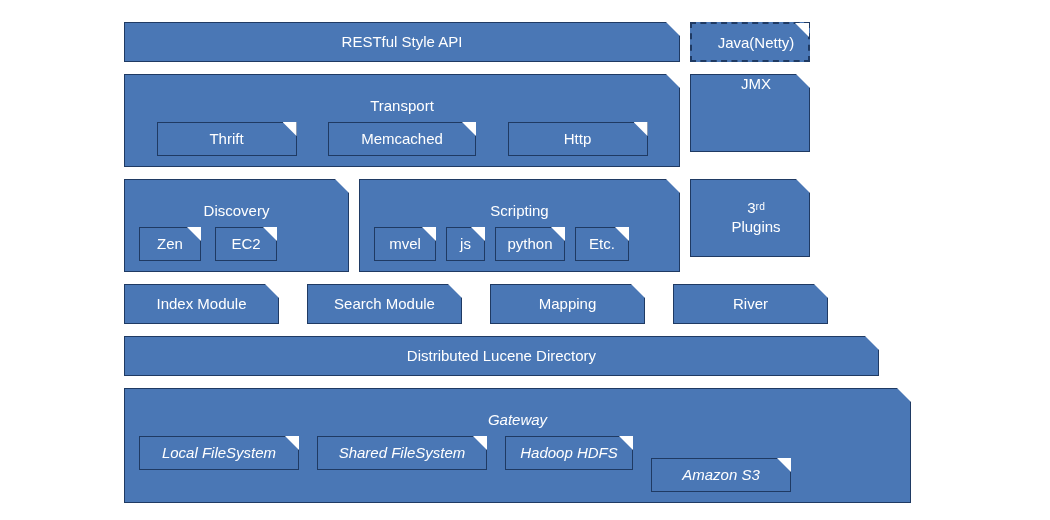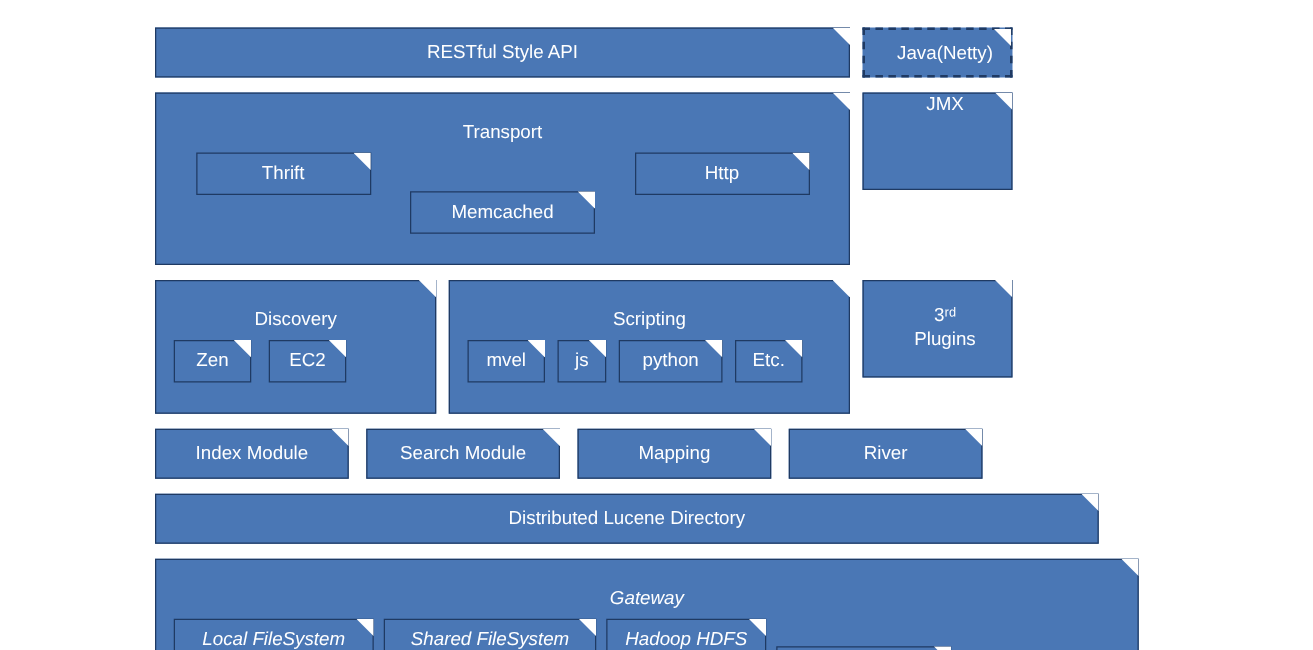--- a/index.html
+++ b/index.html
@@ -47,21 +47,21 @@
     height:14px;
     background:#ffffff;
     clip-path:polygon(100% 0,0 0,100% 100%);
   }
   .dashed{
     border:2px dashed var(--border);
   }
   .inner-row{
     display:flex;
     gap:14px;
-    padding:0 14px 24px 14px;
+    padding:0 14px 10px 14px;
     width:100%;
     justify-content:flex-start;
   }
   .inner-box{
     background:var(--blue);
     border:1px solid var(--border);
     height:34px;
     line-height:32px;
     text-align:center;
     position:relative;
@@ -72,23 +72,23 @@
     padding:22px 0 8px 0;
   }
   .single{
     height:40px;
     line-height:38px;
   }
   
   .w560{width:556px;}
   .w120{width:120px;padding-left:12px;}
   .w140{width:140px;}
-  .w150{width:148px;margin-top:31px;}
+  .w150{width:148px;}
   .w225{width:225px;}
-  .w70 {width:83px;}
+  .w70 {width:70px;}
   .w62 {width:62px;}
   .w787{width:787px;}
   .w685{width:755px;}
   .w155{width:155px;}
 </style>
 </head>
 <body>
 
 <div class="wrap">
 
@@ -127,35 +127,35 @@
         <div class="inner-box notch w70">python</div>
         <div class="inner-box notch" style="width:54px;">Etc.</div>
       </div>
     </div>
     <div class="box notch w120" style="height:78px;justify-content:center;line-height:1.25;">
       <div>3ʳᵈ</div>
       <div>Plugins</div>
     </div>
   </div>
 
-  <div class="row" style="gap:14px;align-items:flex-end;">
+  <div class="row" style="gap:28px;align-items:flex-end;">
     <div class="box notch single w155">Index Module</div>
     <div class="box notch single w155">Search Module</div>
     <div class="box notch single w155">Mapping</div>
     <div class="box notch single w155">River</div>
   </div>
 
   <div class="row">
     <div class="box notch single w685">Distributed Lucene Directory</div>
   </div>
 
   <div class="row" style="margin-bottom:0;font-style:italic;">
     <div class="box notch w787">
       <div class="title">Gateway</div>
-      <div class="inner-row" style="gap:8px;">
+      <div class="inner-row" style="gap:18px;">
         <div class="inner-box notch" style="width:160px;">Local FileSystem</div>
         <div class="inner-box notch" style="width:170px;">Shared FileSystem</div>
         <div class="inner-box notch" style="width:128px;">Hadoop HDFS</div>
         <div class="inner-box notch" style="width:140px;margin-top:22px;">Amazon S3</div>
       </div>
     </div>
   </div>
 
 </div>
 

